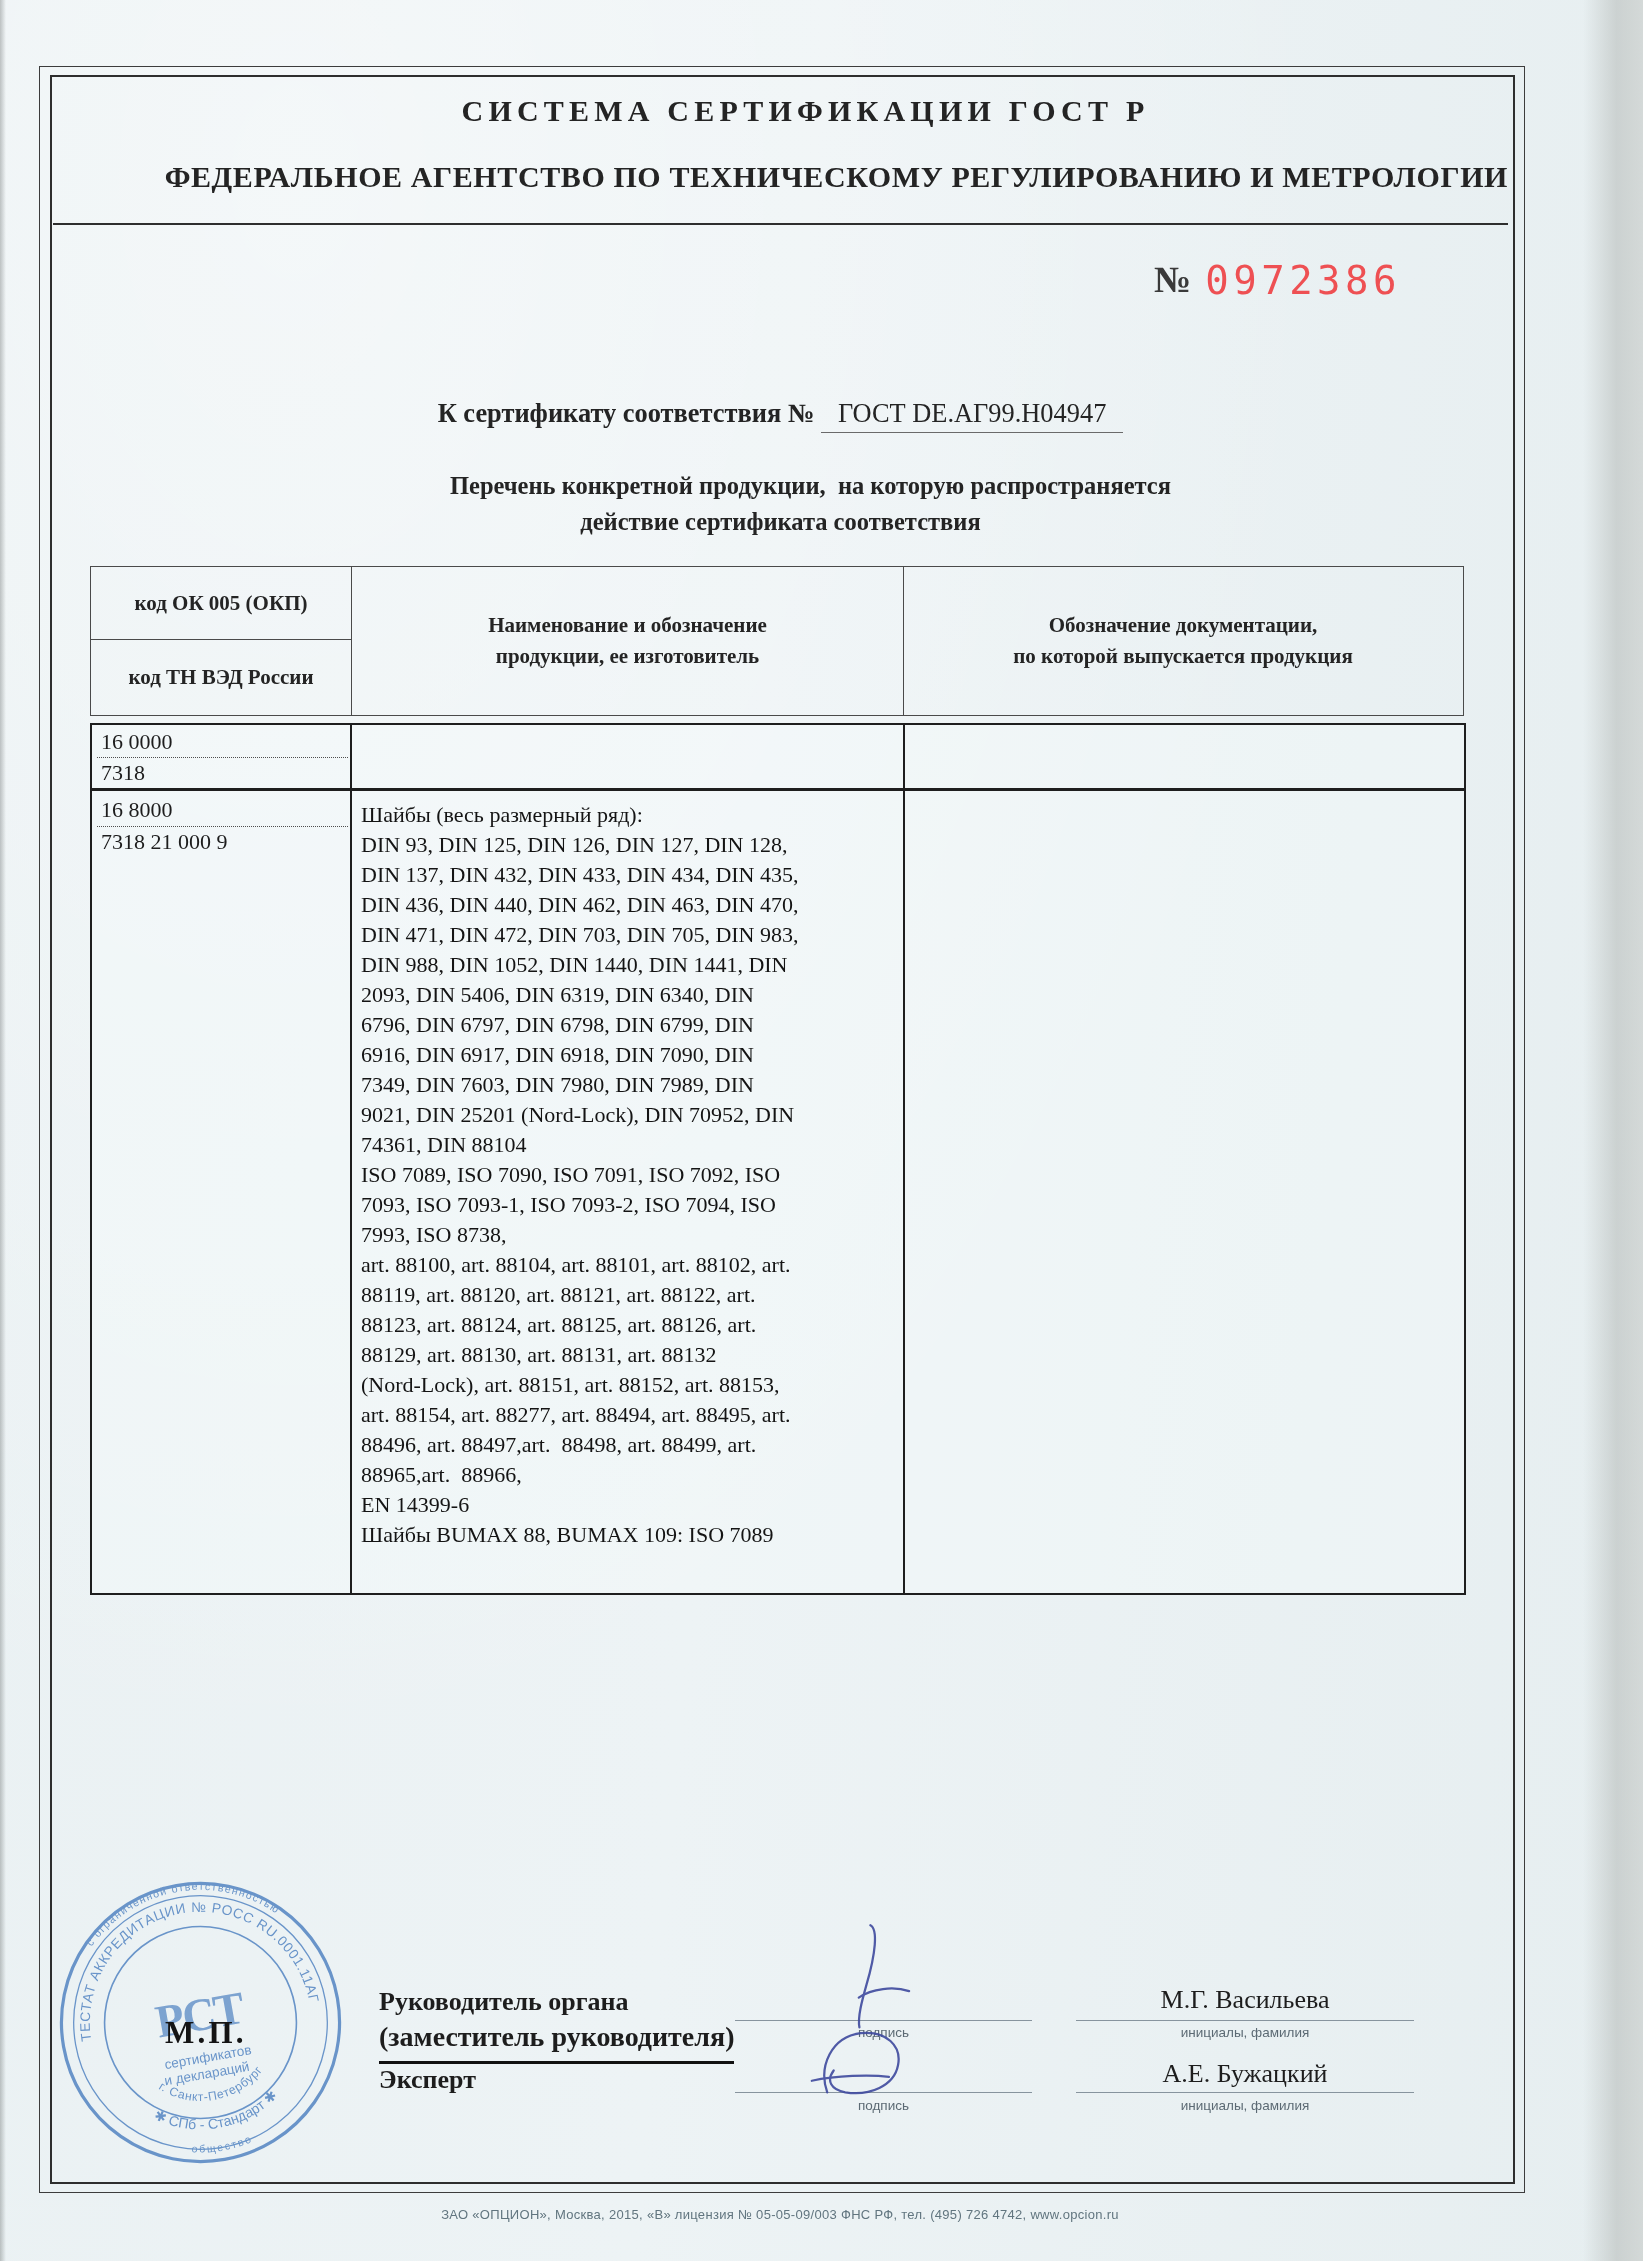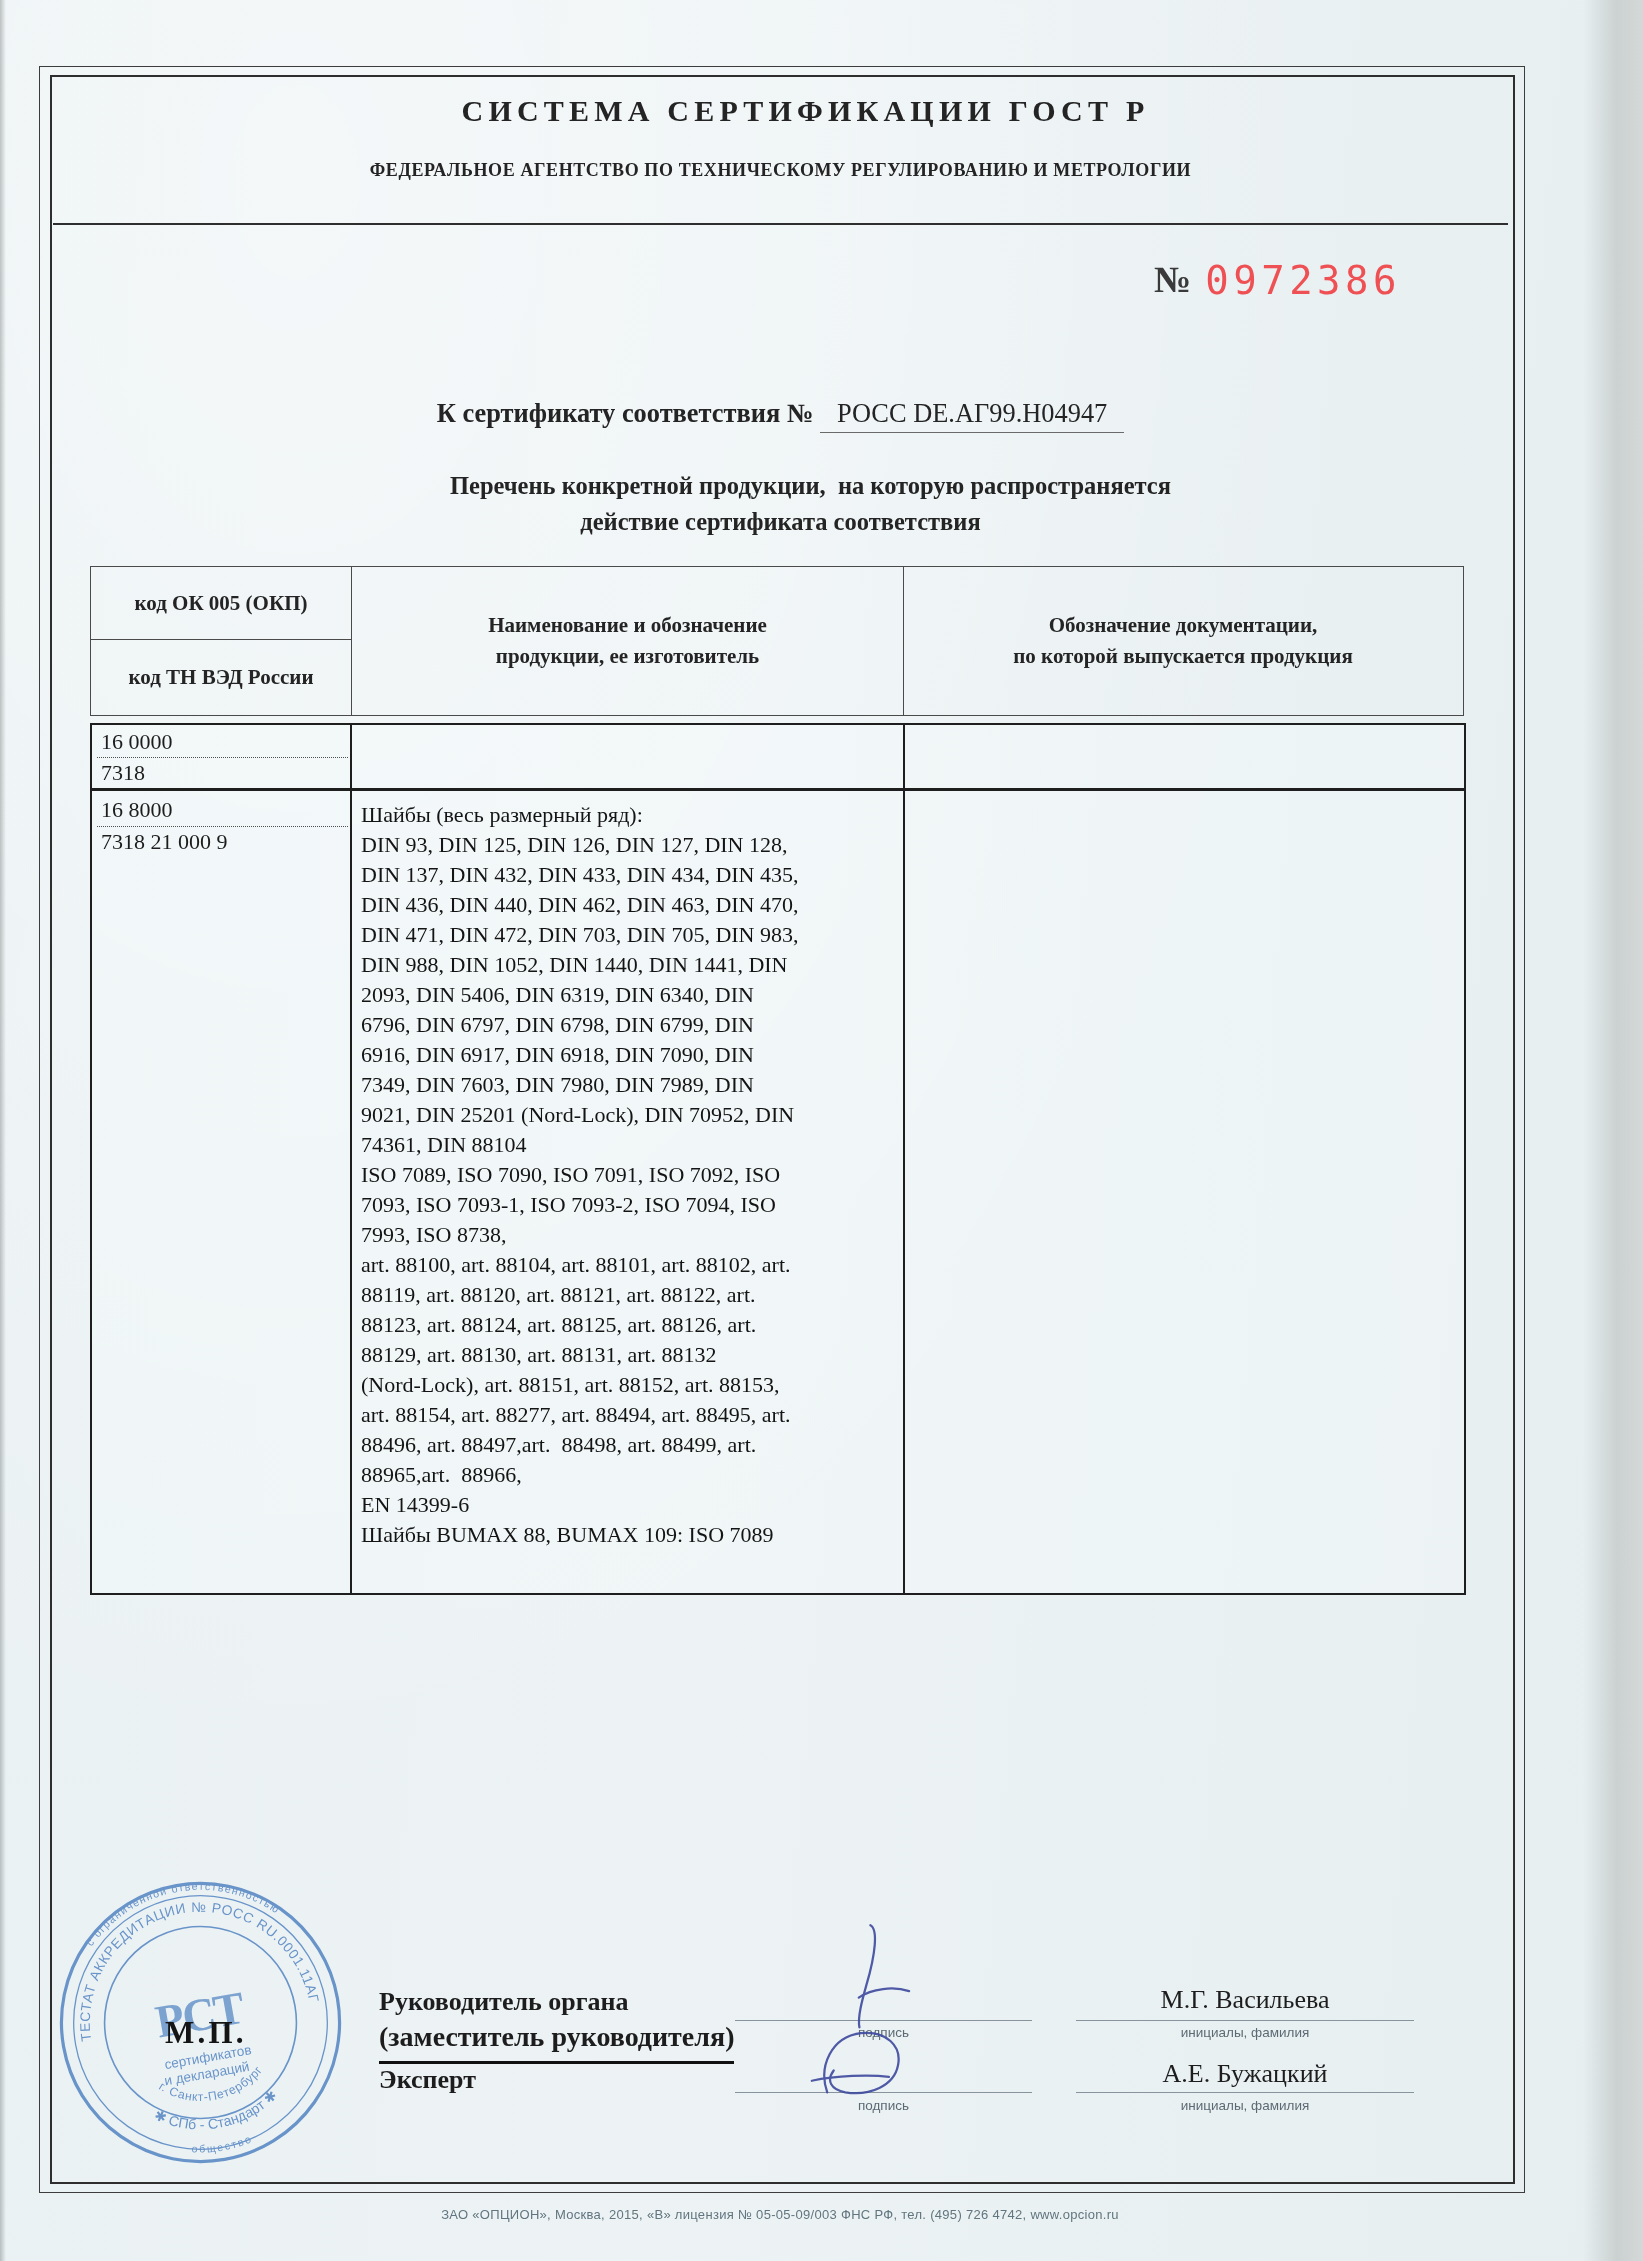--- a/index.html
+++ b/index.html
@@ -13,22 +13,22 @@
   .scan-shade-right{position:absolute;top:0;right:0;width:61px;height:100%;
     background:linear-gradient(90deg,rgba(180,184,180,0) 0%,rgba(170,174,170,.45) 55%,rgba(200,203,200,.6) 100%);}
   .scan-shade-left{position:absolute;top:0;left:0;width:6.4px;height:100%;
     background:linear-gradient(90deg,rgba(90,95,95,.35),rgba(90,95,95,0));}
   .outer-frame{position:absolute;left:39px;top:66px;width:1484px;height:2125px;border:1.9px solid #3c3c3c;}
   .inner-frame{position:absolute;left:50px;top:75px;width:1461px;height:2105px;border:2.6px solid #2e2e2e;}
   .band-rule{position:absolute;left:53px;top:223px;width:1455px;height:1.9px;background:#2e2e2e;}
 
   .hdr1{position:absolute;left:53px;top:94px;width:1455px;text-align:center;
     font-size:30px;font-weight:bold;letter-spacing:5.2px;color:#242424;margin-left:25px;}
-  .hdr2{position:absolute;left:53px;top:160px;width:1455px;text-align:center;
-    font-size:18px;font-weight:bold;letter-spacing:0.6px;color:#242424;}
+  .hdr2{position:absolute;left:53px;top:160px;width:1455px;text-align:right;
+    font-size:30px;font-weight:bold;letter-spacing:0.6px;color:#242424;}
 
   .docnum{position:absolute;left:1154px;top:258px;display:flex;align-items:flex-start;}
   .docnum .no{font-size:37px;color:#3a3a3a;font-weight:bold;margin-right:14px;}
   .docnum .val{font-family:"DejaVu Sans Mono","Liberation Mono",monospace;
     font-size:39px;color:#ee5053;letter-spacing:4.5px;font-weight:500;}
 
   .title{position:absolute;left:53px;top:315px;width:1455px;text-align:center;
     font-size:37px;font-weight:bold;letter-spacing:4.5px;color:#2a2a2a;}
 
   .certline{position:absolute;left:53px;top:398px;width:1455px;text-align:center;font-size:26.4px;white-space:pre;}
@@ -95,21 +95,21 @@
 
   <div class="hdr1">СИСТЕМА СЕРТИФИКАЦИИ ГОСТ Р</div>
   <div class="hdr2">ФЕДЕРАЛЬНОЕ АГЕНТСТВО ПО ТЕХНИЧЕСКОМУ РЕГУЛИРОВАНИЮ И МЕТРОЛОГИИ</div>
 
   <div class="docnum">
     <span class="no">№</span>
     <span class="val">0972386</span>
   </div>
 
 
-  <div class="certline"><span class="lbl">К сертификату соответствия №</span><span> </span><span class="num">РОСС DE.АГ99.Н04947</span></div>
+  <div class="certline"><span class="lbl">К сертификату соответствия №</span><span> </span><span class="num">ГОСТ DE.АГ99.Н04947</span></div>
 
   <div class="purpose1">Перечень конкретной продукции,  на которую распространяется</div>
   <div class="purpose2">действие сертификата соответствия</div>
 
   <div class="thead">
     <div class="v1"></div>
     <div class="v2"></div>
     <div class="split"></div>
     <div class="th-cell th-okp">код ОК 005 (ОКП)</div>
     <div class="th-cell th-name">Наименование и обозначение

